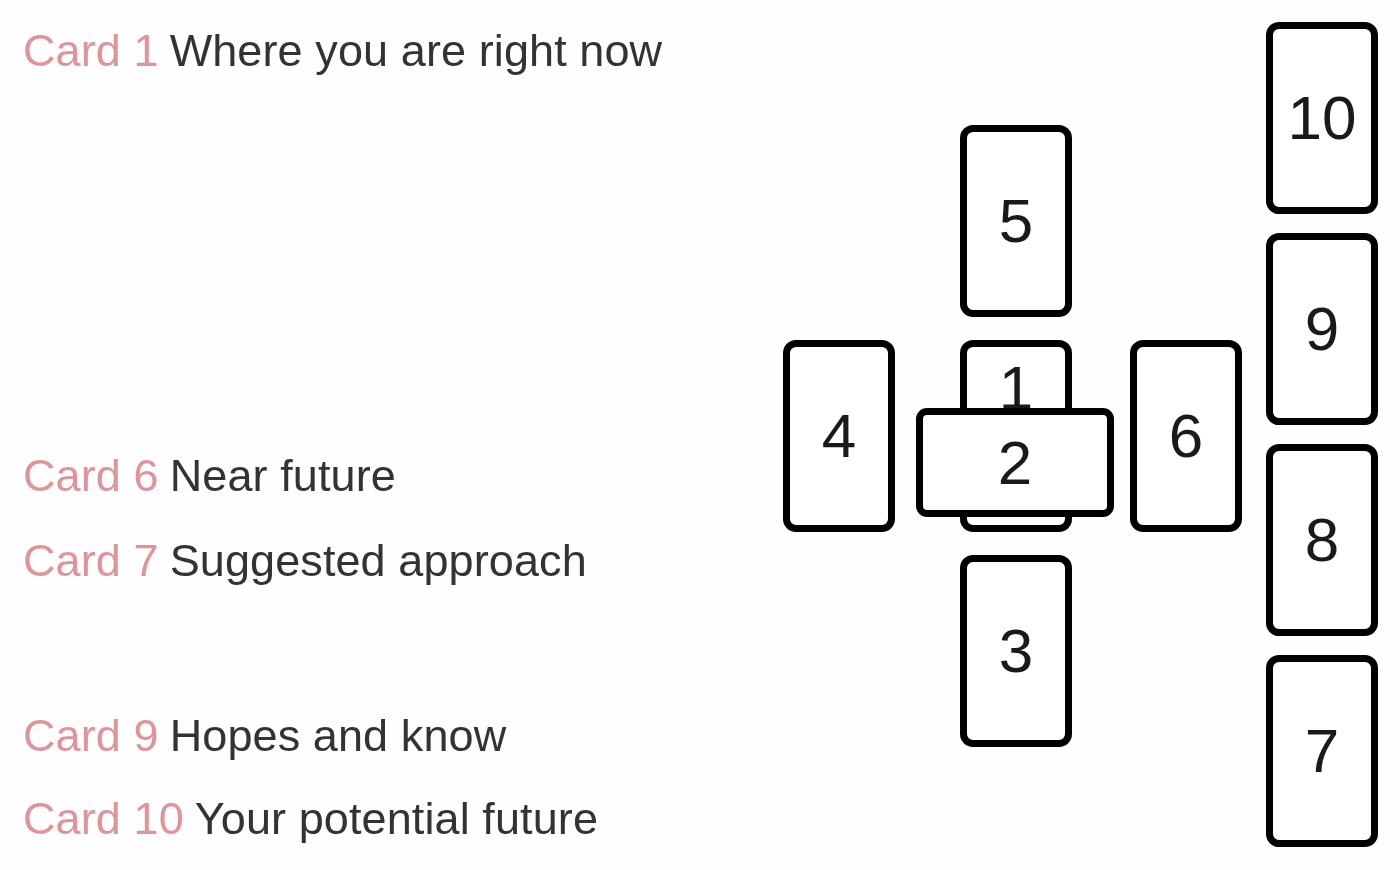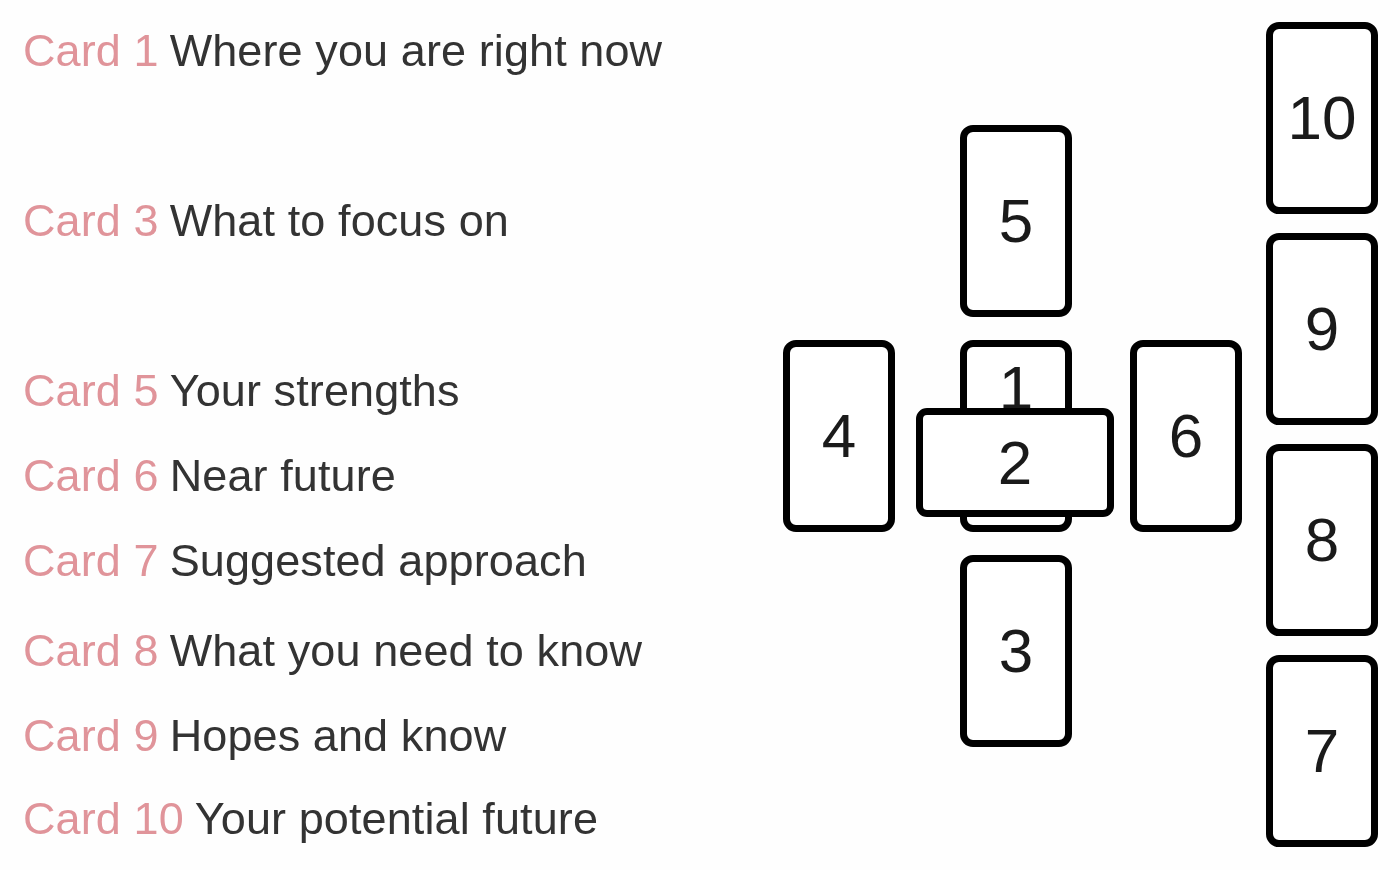--- a/index.html
+++ b/index.html
@@ -97,40 +97,31 @@
 
 <div id="stage">
 
   <div id="legend">
 
     <div class="legend-row" style="top:20px">
       <span class="card-tag">Card 1</span><span class="card-meaning">Where you are right now</span>
     </div>
 
 
-    <div class="legend-row" style="top:190px">
-      <span class="card-tag">Card 3</span><span class="card-meaning">What to focus on</span>
-    </div>
 
 
-    <div class="legend-row" style="top:360px">
-      <span class="card-tag">Card 5</span><span class="card-meaning">Your strengths</span>
-    </div>
 
     <div class="legend-row" style="top:445px">
       <span class="card-tag">Card 6</span><span class="card-meaning">Near future</span>
     </div>
 
     <div class="legend-row" style="top:530px">
       <span class="card-tag">Card 7</span><span class="card-meaning">Suggested approach</span>
     </div>
 
-    <div class="legend-row" style="top:620px">
-      <span class="card-tag">Card 8</span><span class="card-meaning">What you need to know</span>
-    </div>
 
     <div class="legend-row" style="top:705px">
       <span class="card-tag">Card 9</span><span class="card-meaning">Hopes and know</span>
     </div>
 
     <div class="legend-row" style="top:788px">
       <span class="card-tag">Card 10</span><span class="card-meaning">Your potential future</span>
     </div>
 
   </div>

